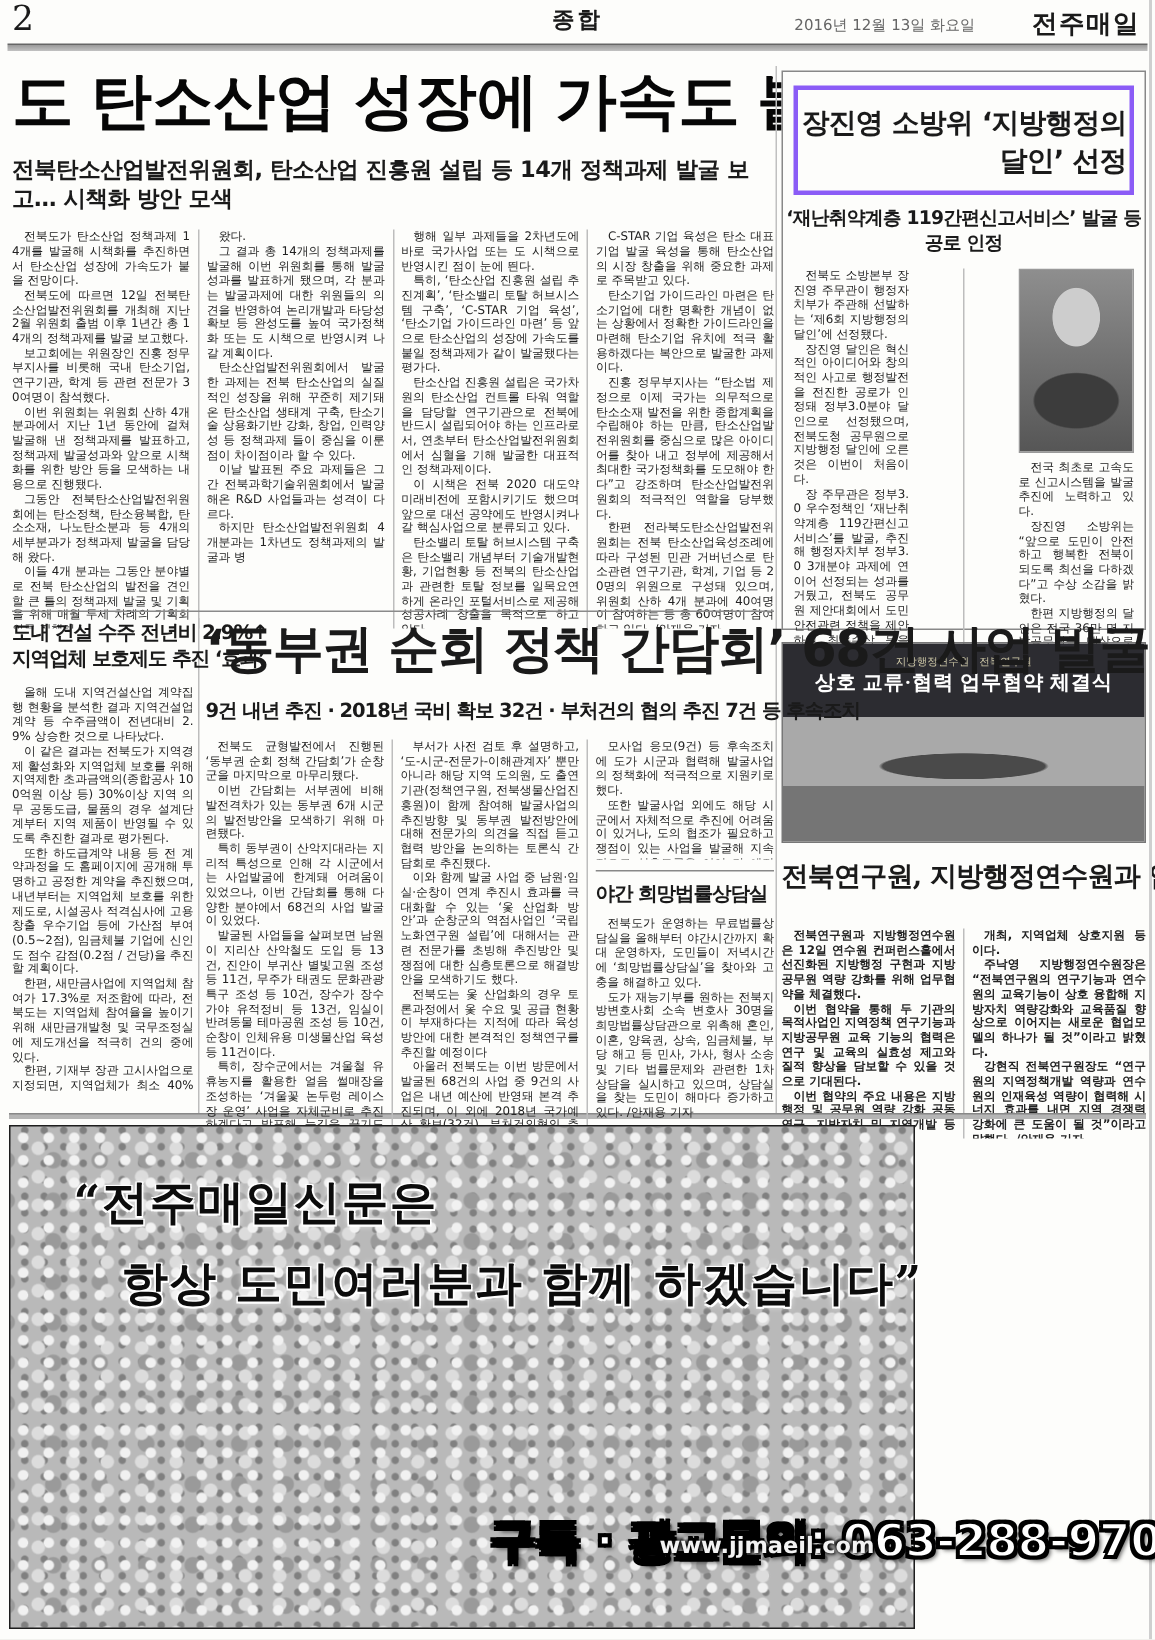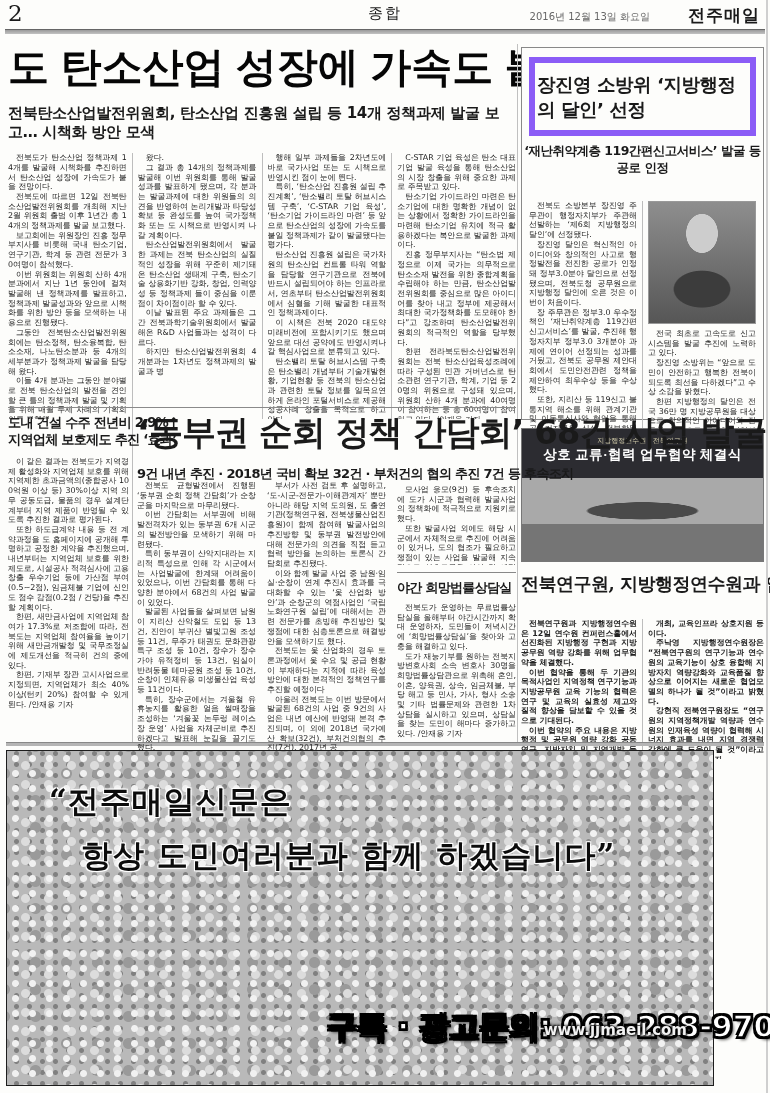--- a/index.html
+++ b/index.html
@@ -1,41 +1,41 @@
 <!DOCTYPE html>
 <html><head>
 <meta charset="utf-8">
 <style>
   html,body{margin:0;padding:0;background:#e8e8e4;}
   #page{position:relative;width:770px;height:1093px;background:#fdfdfb;margin:0 auto;
         font-family:"DejaVu Sans",sans-serif;color:#1a1a1a;overflow:hidden;}
   
   .hdr-page{position:absolute;left:8px;top:0px;font-size:23px;font-family:"DejaVu Serif",serif;}
-  .hdr-section{position:absolute;left:0;right:0;top:4px;text-align:center;font-size:15px;font-weight:normal;letter-spacing:2px;}
+  .hdr-section{position:absolute;left:0;right:0;top:4px;text-align:center;font-size:15px;font-weight:bold;letter-spacing:2px;}
   .hdr-date{position:absolute;right:120px;top:10px;font-size:10px;color:#666;}
   .hdr-masthead{position:absolute;right:10px;top:4px;font-size:17px;font-weight:800;letter-spacing:1px;}
   .hdr-rule{position:absolute;left:5px;right:5px;top:29px;height:4px;background:linear-gradient(#9a9a9a,#c2c2c2);border-top:1px solid #666;}
   
   .bt{font-size:7.9px;line-height:9.7px;text-align:justify;word-break:break-all;color:#222;}
   .bt p{margin:0;text-indent:8px;}
   .cols{display:flex;}
   .col{flex:1;overflow:hidden;}
   .vr{width:1px;background:#bdbdbd;margin:0 5px;flex:none;}
   
   #lead{position:absolute;left:8px;top:44px;width:508px;}
   #lead .headline{font-size:41px;font-weight:800;margin:0;line-height:1.15;letter-spacing:0px;color:#060606;
                   font-family:"Liberation Sans",sans-serif;white-space:nowrap;}
   #lead .subhead{margin-top:13px;font-size:15px;font-weight:bold;letter-spacing:-0.3px;}
   #lead .cols{margin-top:11px;height:266px;}
   
   #dal{position:absolute;left:521px;top:47px;width:243px;height:373px;border:1px solid #888;box-sizing:border-box;background:#fdfdfb;}
-  .dal-headbox{margin:9px 7px 0;border:6px solid #8b5cf6;padding:9px 2px 8px;text-align:left;
+  .dal-headbox{margin:9px 7px 0;border:3px solid #8b5cf6;padding:9px 2px 8px;text-align:right;
                font-size:18.5px;font-weight:800;letter-spacing:-0.5px;}
   .dal-subhead{margin-top:7px;text-align:center;font-size:12.5px;font-weight:bold;letter-spacing:-0.5px;}
-  .dal-body{display:flex;margin:24px 7px 0;height:268px;}
+  .dal-body{display:flex;margin:8px 7px 0;height:268px;gap:31px;}
   .photo-man{height:121px;margin-bottom:5px;border:1px solid #999;
      background:
        radial-gradient(ellipse 26px 32px at 50% 26%, #cdcdcd 60%, rgba(0,0,0,0) 62%),
        radial-gradient(ellipse 46px 30px at 50% 72%, #3c3c3c 60%, rgba(0,0,0,0) 63%),
        linear-gradient(#8e8e8e,#6f6f6f 55%,#565656);}
   
   #mou{position:absolute;left:521px;top:428px;width:243px;}
   .mou-photo{position:relative;height:134px;border:1px solid #777;box-sizing:border-box;
      background:
        radial-gradient(ellipse 90px 14px at 50% 62%, #4a4a4a 60%, rgba(0,0,0,0) 63%),
@@ -46,33 +46,33 @@
                 font-size:18px;font-weight:bold;letter-spacing:-0.5px;white-space:nowrap;}
   .mou-body{display:flex;margin-top:23px;height:140px;font-weight:bold;}
   
   #cons{position:absolute;left:8px;top:414px;width:121px;}
   #cons .h{font-size:13.2px;font-weight:800;line-height:17px;margin:0;letter-spacing:-0.8px;white-space:nowrap;}
   #cons .bt{margin-top:9px;height:272px;overflow:hidden;}
   
   #tour{position:absolute;left:137px;top:410px;width:379px;}
   #tour .headline{margin:0;font-size:34px;font-weight:800;letter-spacing:-1px;white-space:nowrap;}
   #tour .subhead{margin-top:9px;text-align:center;font-size:13px;font-weight:bold;letter-spacing:-0.7px;white-space:nowrap;}
-  #tour .cols{margin-top:10px;height:260px;align-items:flex-end;}
+  #tour .cols{margin-top:10px;height:260px;}
   .partA{height:80px;overflow:hidden;}
   .divider{height:1px;background:#888;margin:7px 0 6px;}
   .counsel-h{margin:0 0 6px;text-align:center;font-size:13px;font-weight:800;letter-spacing:-0.7px;white-space:nowrap;}
   .partB{height:150px;overflow:hidden;}
   
   .rule-mid{position:absolute;left:8px;top:407px;width:508px;height:1px;background:#8a8a8a;}
   .vr-left{position:absolute;left:132px;top:412px;width:1px;height:330px;background:#bdbdbd;}
   .vr-main{position:absolute;left:517px;top:44px;width:1px;height:700px;background:#c0c0c0;}
   .rule-bottom{position:absolute;left:6px;top:742px;width:758px;height:3px;background:#b5b5b5;border-top:1px solid #888;}
   .edge-right{position:absolute;left:766px;top:0;width:2px;height:1093px;background:#cfcfcf;}
   
-  #ad{position:absolute;left:6px;top:750px;width:708px;height:336px;border:1px solid #1d1d1d;box-sizing:border-box;
+  #ad{position:absolute;left:6px;top:750px;width:604px;height:336px;border:1px solid #1d1d1d;box-sizing:border-box;
       background-color:#b9b9b9;
       background-image:
         radial-gradient(circle, #f1f1f1 0 3px, rgba(0,0,0,0) 4px),
         radial-gradient(circle, #dcdcdc 0 4px, rgba(0,0,0,0) 5px),
         radial-gradient(circle, #9a9a9a 0 5px, rgba(0,0,0,0) 6px),
         radial-gradient(circle, #808080 0 2px, rgba(0,0,0,0) 3px);
       background-size:17px 15px,23px 19px,31px 27px,13px 11px;
       background-position:0 0,7px 5px,13px 9px,3px 8px;}
   .ad-line{position:absolute;font-family:"DejaVu Serif",serif;font-weight:bold;font-size:31px;color:#0c0c0c;letter-spacing:1px;
            text-shadow:-1px -1px 0 #fff,1px -1px 0 #fff,-1px 1px 0 #fff,1px 1px 0 #fff,0 0 5px #fff;white-space:nowrap;}
@@ -162,36 +162,37 @@
     </div>
     <div class="mou-headline">전북연구원, 지방행정연수원과 업무협약</div>
     <div class="mou-body">
       <div class="col bt">
           <p>전북연구원과 지방행정연수원은 12일 연수원 컨퍼런스홀에서 선진화된 지방행정 구현과 지방공무원 역량 강화를 위해 업무협약을 체결했다.</p>
           <p>이번 협약을 통해 두 기관의 목적사업인 지역정책 연구기능과 지방공무원 교육 기능의 협력은 연구 및 교육의 실효성 제고와 질적 향상을 담보할 수 있을 것으로 기대된다.</p>
           <p>이번 협약의 주요 내용은 지방행정 및 공무원 역량 강화 공동연구, 지방자치 및 지역개발 등 관련 학술행사</p>
         </div>
       <div class="vr"></div>
       <div class="col bt">
-          <p>개최, 교육인프라 상호지원 등 이다.</p>
+          <p>개최, 지역업체 상호지원 등 이다.</p>
           <p>주낙영 지방행정연수원장은 “전북연구원의 연구기능과 연수원의 교육기능이 상호 융합해 지방자치 역량강화와 교육품질 향상으로 이어지는 새로운 협업모델의 하나가 될 것”이라고 밝혔다.</p>
           <p>강현직 전북연구원장도 “연구원의 지역정책개발 역량과 연수원의 인재육성 역량이 협력해 시너지 효과를 내면 지역 경쟁력 강화에 큰 도움이 될 것”이라고 말했다.  /안재용 기자</p>
         </div>
     </div>
   </div>
 
   <div class="rule-mid"></div>
   <div class="vr-left"></div>
   <div class="vr-main"></div>
   <div class="rule-bottom"></div>
   <div class="edge-right"></div>
 
   <div id="cons">
     <h3 class="h"><span>도내 건설 수주 전년비 2.9%↑</span><br><span>지역업체 보호제도 추진 ‘효과’</span></h3>
     <div class="bt">
+        <p>올해 도내 지역건설산업 계약집행 현황을 분석한 결과 지역건설업 계약 등 수주금액이 전년대비 2.9% 상승한 것으로 나타났다.</p>
         <p>이 같은 결과는 전북도가 지역경제 활성화와 지역업체 보호를 위해 지역제한 초과금액의(종합공사 100억원 이상 등) 30%이상 지역 의무 공동도급, 물품의 경우 설계단계부터 지역 제품이 반영될 수 있도록 추진한 결과로 평가된다.</p>
         <p>또한 하도급계약 내용 등 전 계약과정을 도 홈페이지에 공개해 투명하고 공정한 계약을 추진했으며, 내년부터는 지역업체 보호를 위한 제도로, 시설공사 적격심사에 고용창출 우수기업 등에 가산점 부여(0.5~2점), 임금체불 기업에 신인도 점수 감점(0.2점 / 건당)을 추진할 계획이다.</p>
         <p>한편, 새만금사업에 지역업체 참여가 17.3%로 저조함에 따라, 전북도는 지역업체 참여율을 높이기 위해 새만금개발청 및 국무조정실에 제도개선을 적극히 건의 중에 있다.</p>
         <p>한편, 기재부 장관 고시사업으로 지정되면, 지역업체가 최소 40% 이상(턴키 20%) 참여할 수 있게 된다.  /안재용 기자</p>
       </div>
   </div>
 
   <div id="tour">
     <h2 class="headline">‘동부권 순회 정책 간담회’ 68건 사업 발굴</h2>
     <div class="subhead">9건 내년 추진 · 2018년 국비 확보 32건 · 부처건의 협의 추진 7건 등 후속조치</div>

